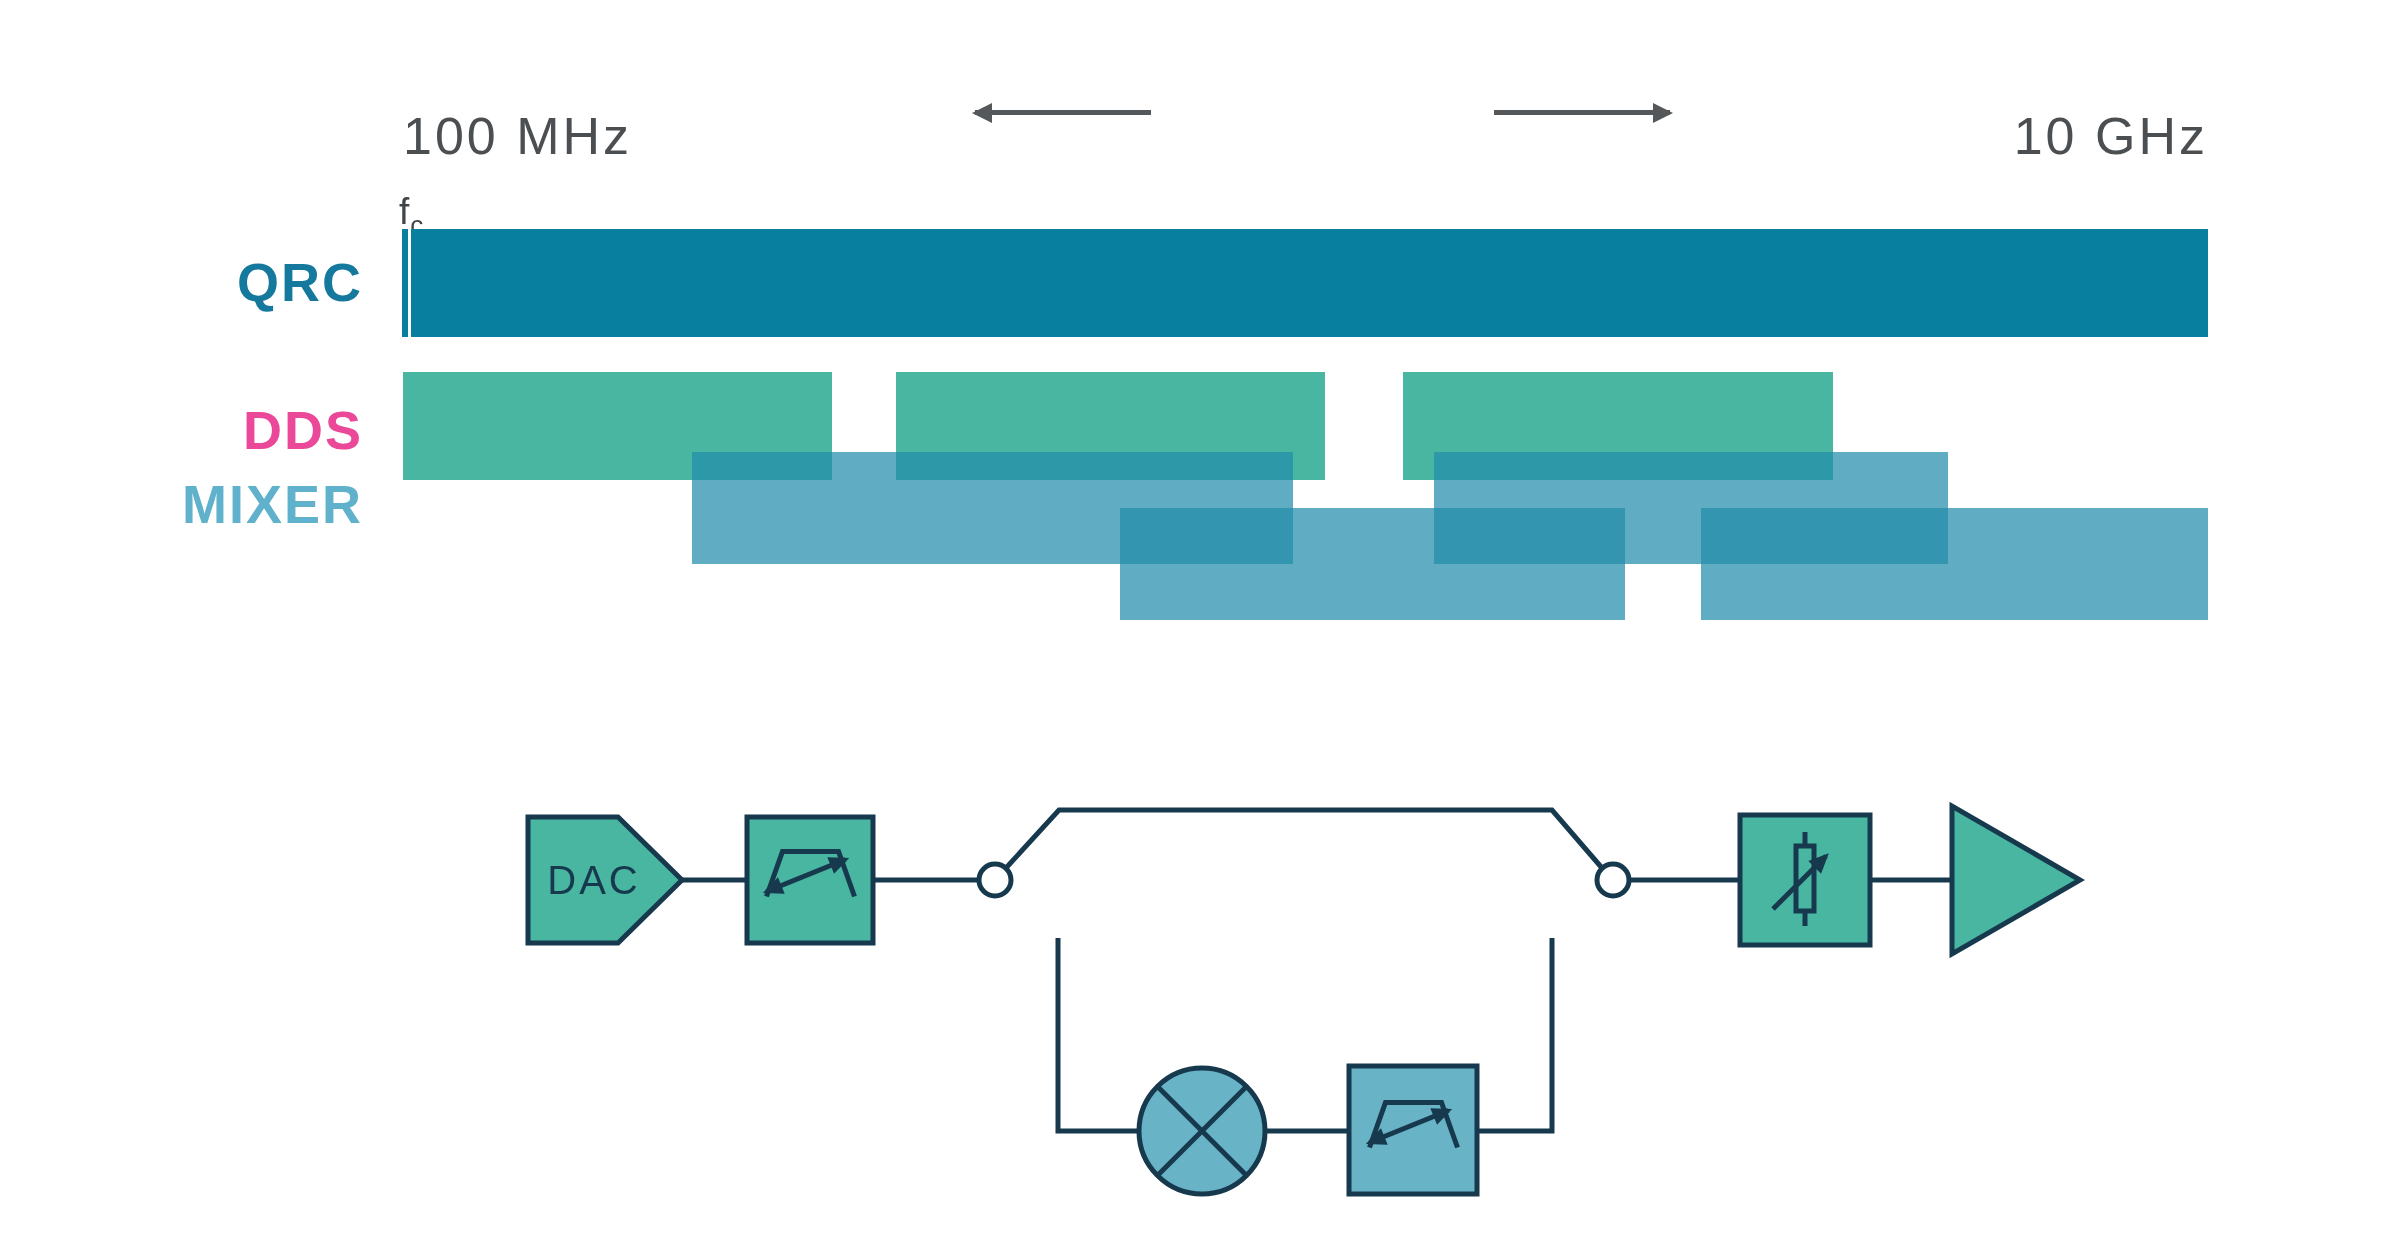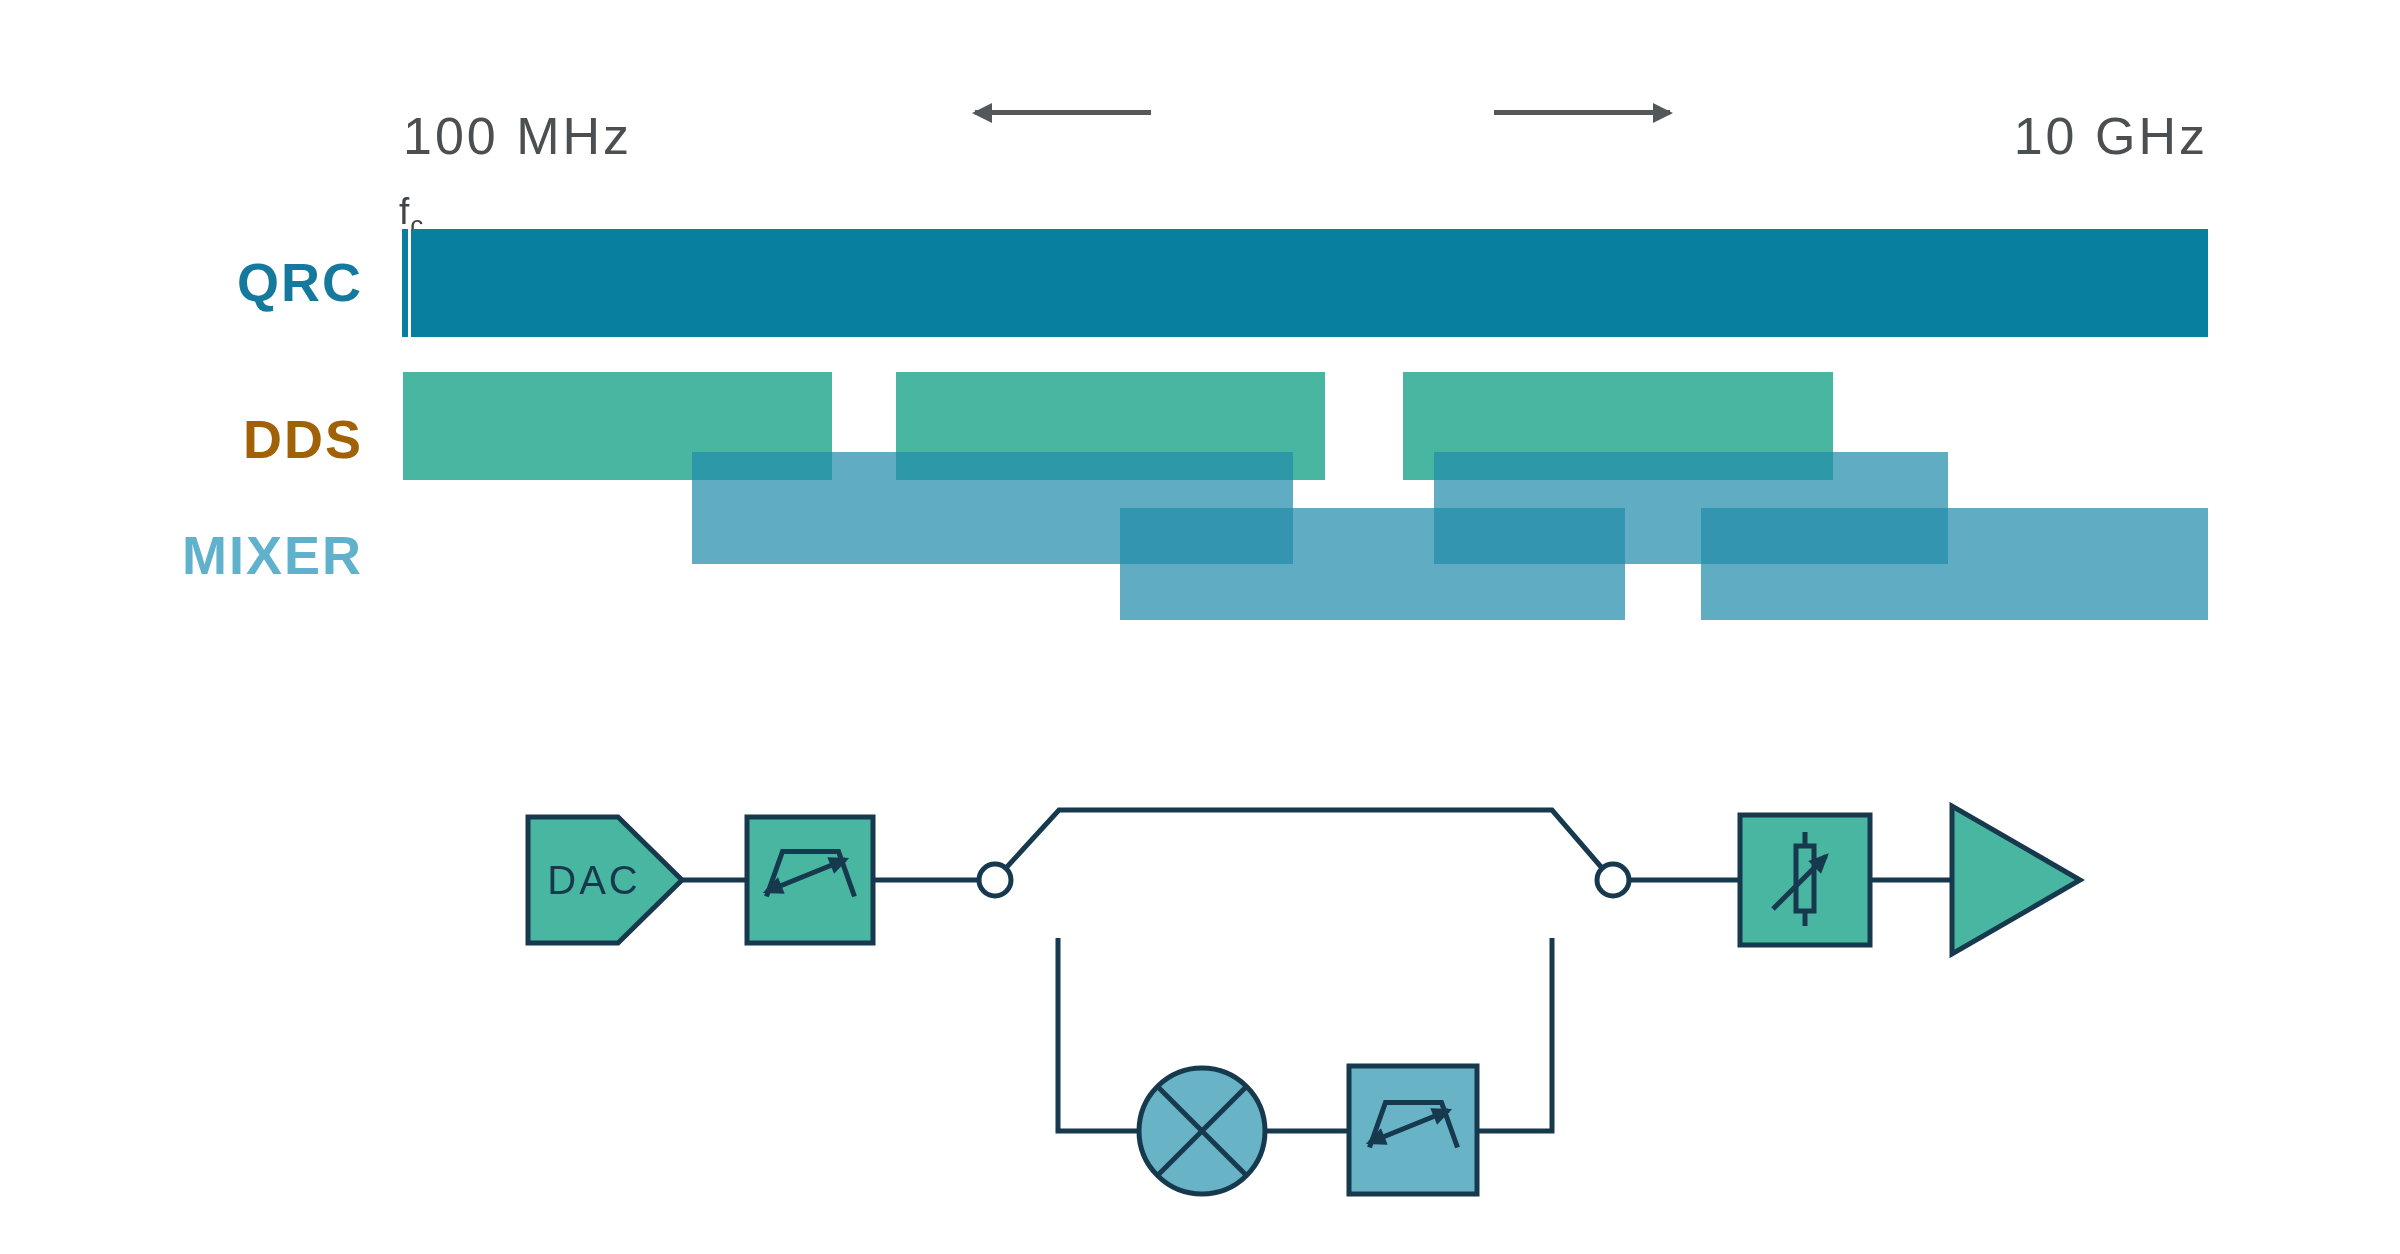--- a/index.html
+++ b/index.html
@@ -54,22 +54,22 @@
     <span class="lab">100 MHz</span>
     <div class="arrow left"></div>
     <div class="arrow right"></div>
     <span class="lab">10 GHz</span>
   </div>
 
   <div class="fc"><span>f</span><span class="sub">c</span></div>
 
   <div>
       <div class="rowlabel" style="color: rgb(21, 121, 157); top: 255px;">QRC</div>
-      <div class="rowlabel" style="color: #a16207; top: 412px;">DDS</div>
-      <div class="rowlabel" style="color: rgb(96, 177, 203); top: 528px;">MIXER</div>
+      <div class="rowlabel" style="color: #ec4899; top: 403px;">DDS</div>
+      <div class="rowlabel" style="color: rgb(96, 177, 203); top: 477px;">MIXER</div>
     </div>
 
   <div>
       <div class="bar" style="left: 402px; top: 229px; width: 1806px; height: 108px; background: rgb(8, 127, 159); z-index: 1;"></div>
       <div class="notch" style="left: 408px; top: 229px; width: 3px; height: 108px; background: rgb(255, 255, 255);"></div>
       <div class="bar" style="left: 403px; top: 372px; width: 429px; height: 108px; background: rgb(73, 182, 161); z-index: 1;"></div>
       <div class="bar" style="left: 896px; top: 372px; width: 429px; height: 108px; background: rgb(73, 182, 161); z-index: 1;"></div>
       <div class="bar" style="left: 1403px; top: 372px; width: 430px; height: 108px; background: rgb(73, 182, 161); z-index: 1;"></div>
       <div class="bar" style="left: 692px; top: 452px; width: 601px; height: 112px; background: rgba(35, 140, 170, 0.72); z-index: 2;"></div>
       <div class="bar" style="left: 1434px; top: 452px; width: 514px; height: 112px; background: rgba(35, 140, 170, 0.72); z-index: 2;"></div>

